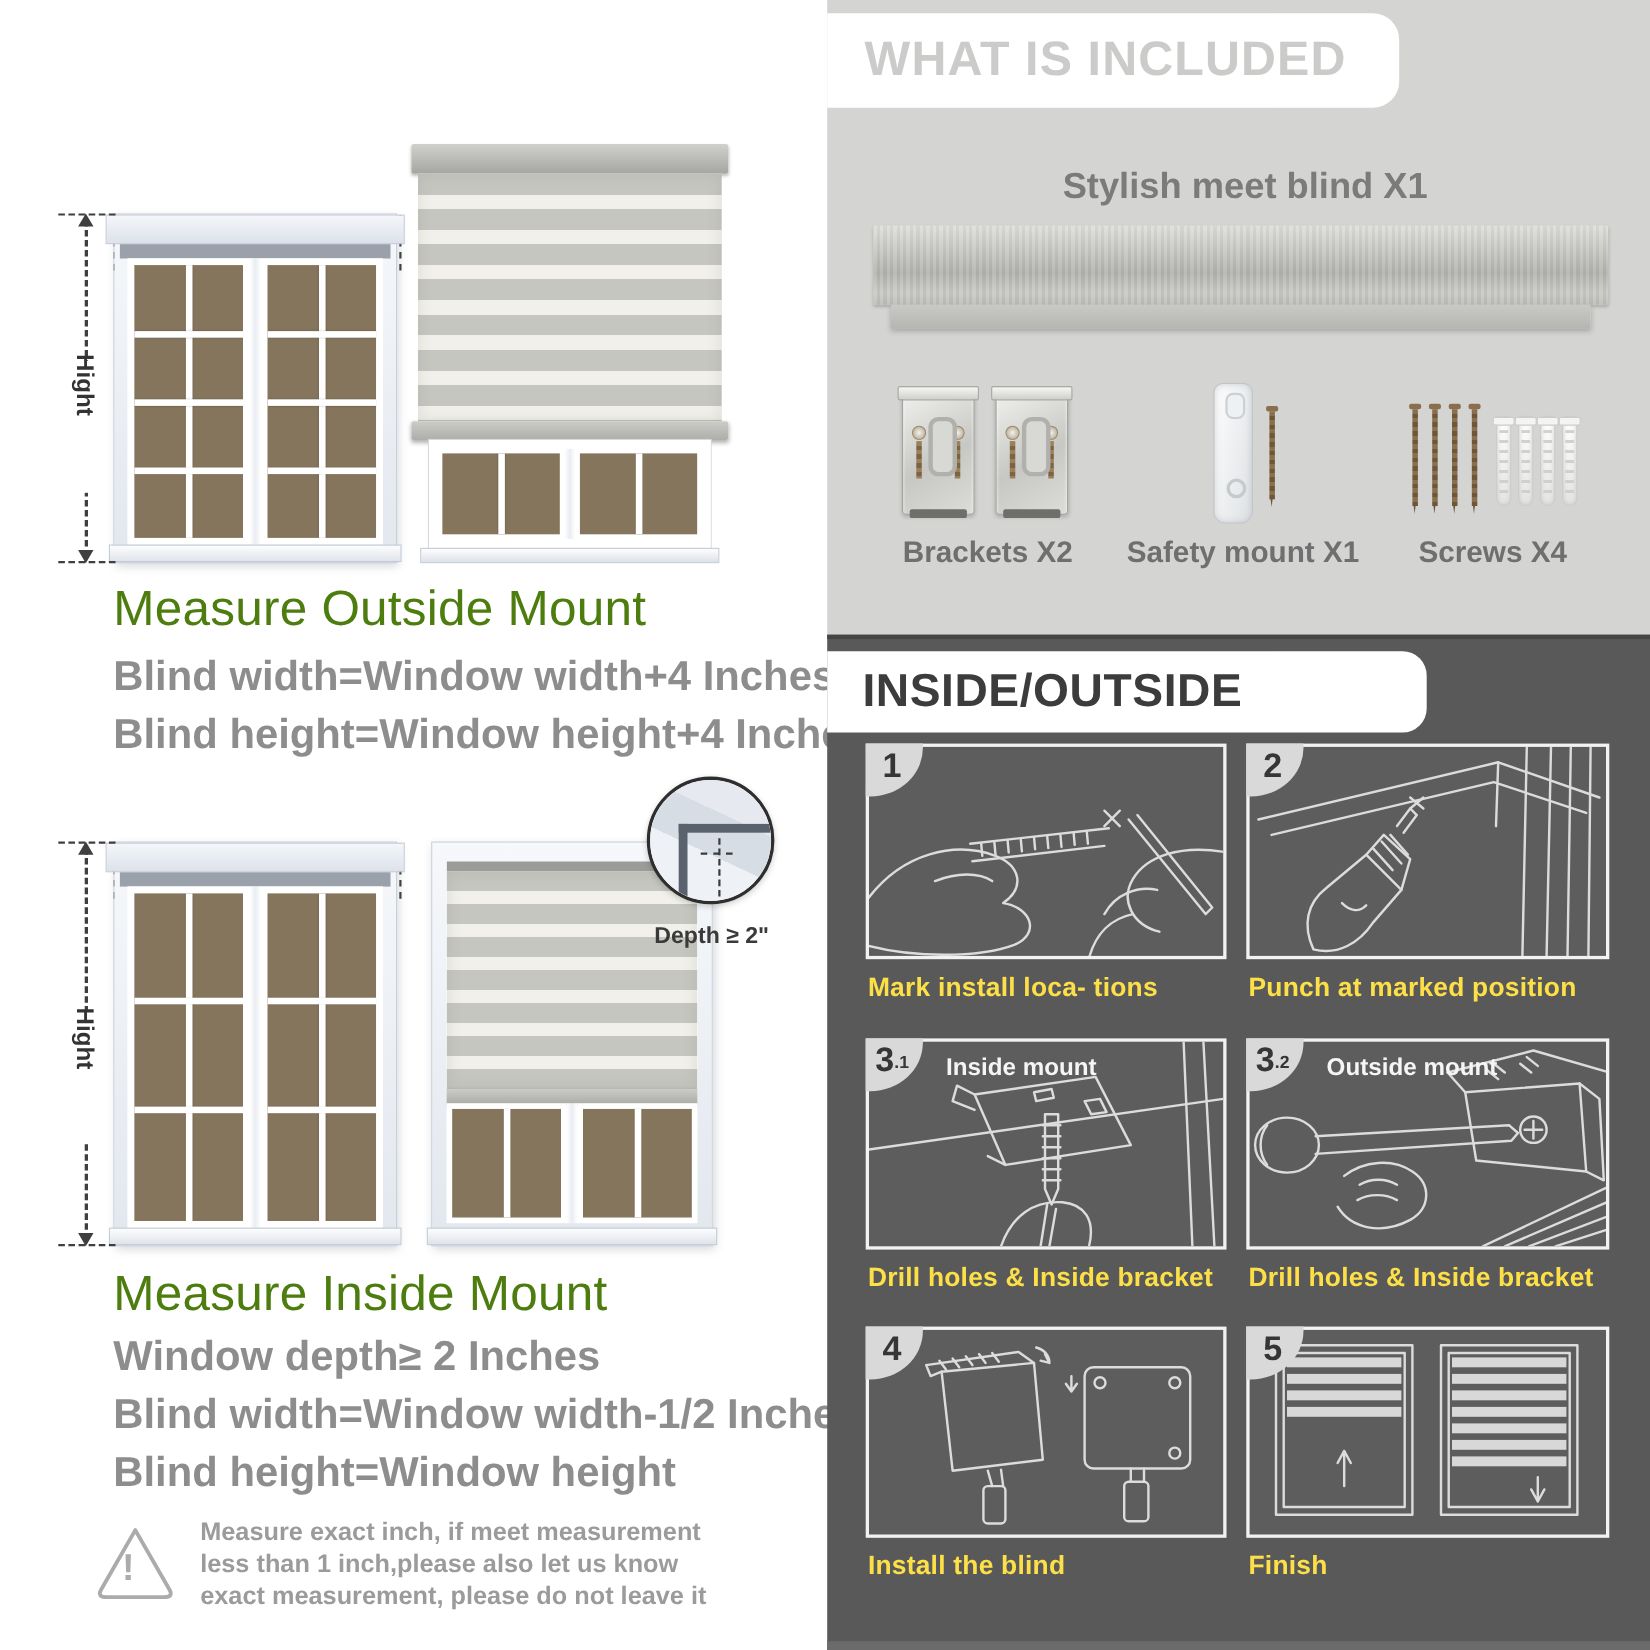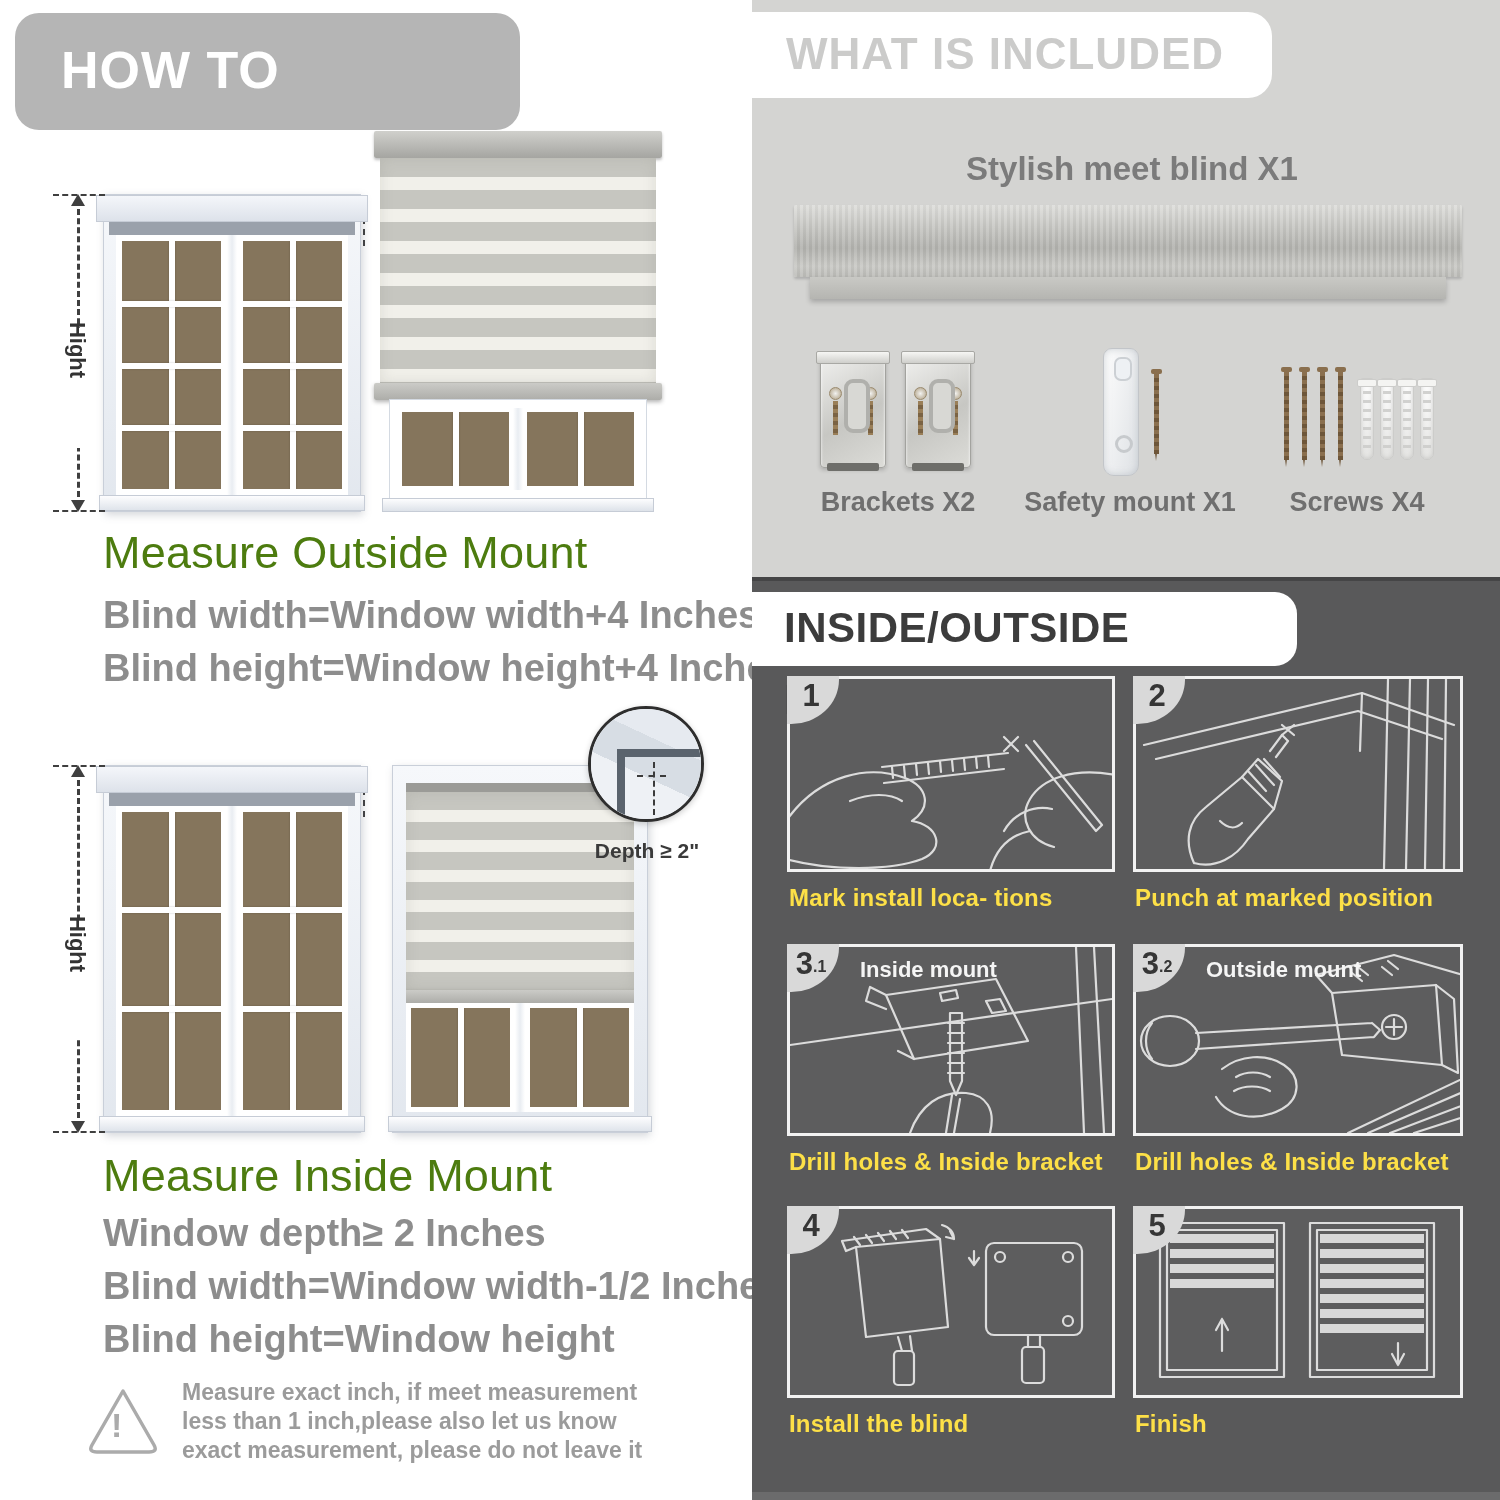--- a/index.html
+++ b/index.html
@@ -163,23 +163,20 @@
   .art{position:absolute;inset:0;width:100%;height:100%;}
   .art path,.art line,.art rect,.art circle,.art ellipse{stroke:#dcdcdc;stroke-width:2.2;fill:none;
         stroke-linecap:round;stroke-linejoin:round;}
   .art .fillbar{fill:#d8d8d8;stroke:none;}
 </style>
 </head>
 <body>
 
 <div id="stage">
 
-  <div class="abs hdr-left">
-    <span>HOW TO MEASURE</span>
-  </div>
 
   <div class="abs wmeasure" style="left:103px;top:160px;width:262px;">
     <span class="vd l"></span>
     <span class="vd r"></span>
     <div class="row">
       <i class="arr al"></i>
       <span class="dash"></span>
       <b>Width</b>
       <span class="dash"></span>
       <i class="arr ar"></i>

